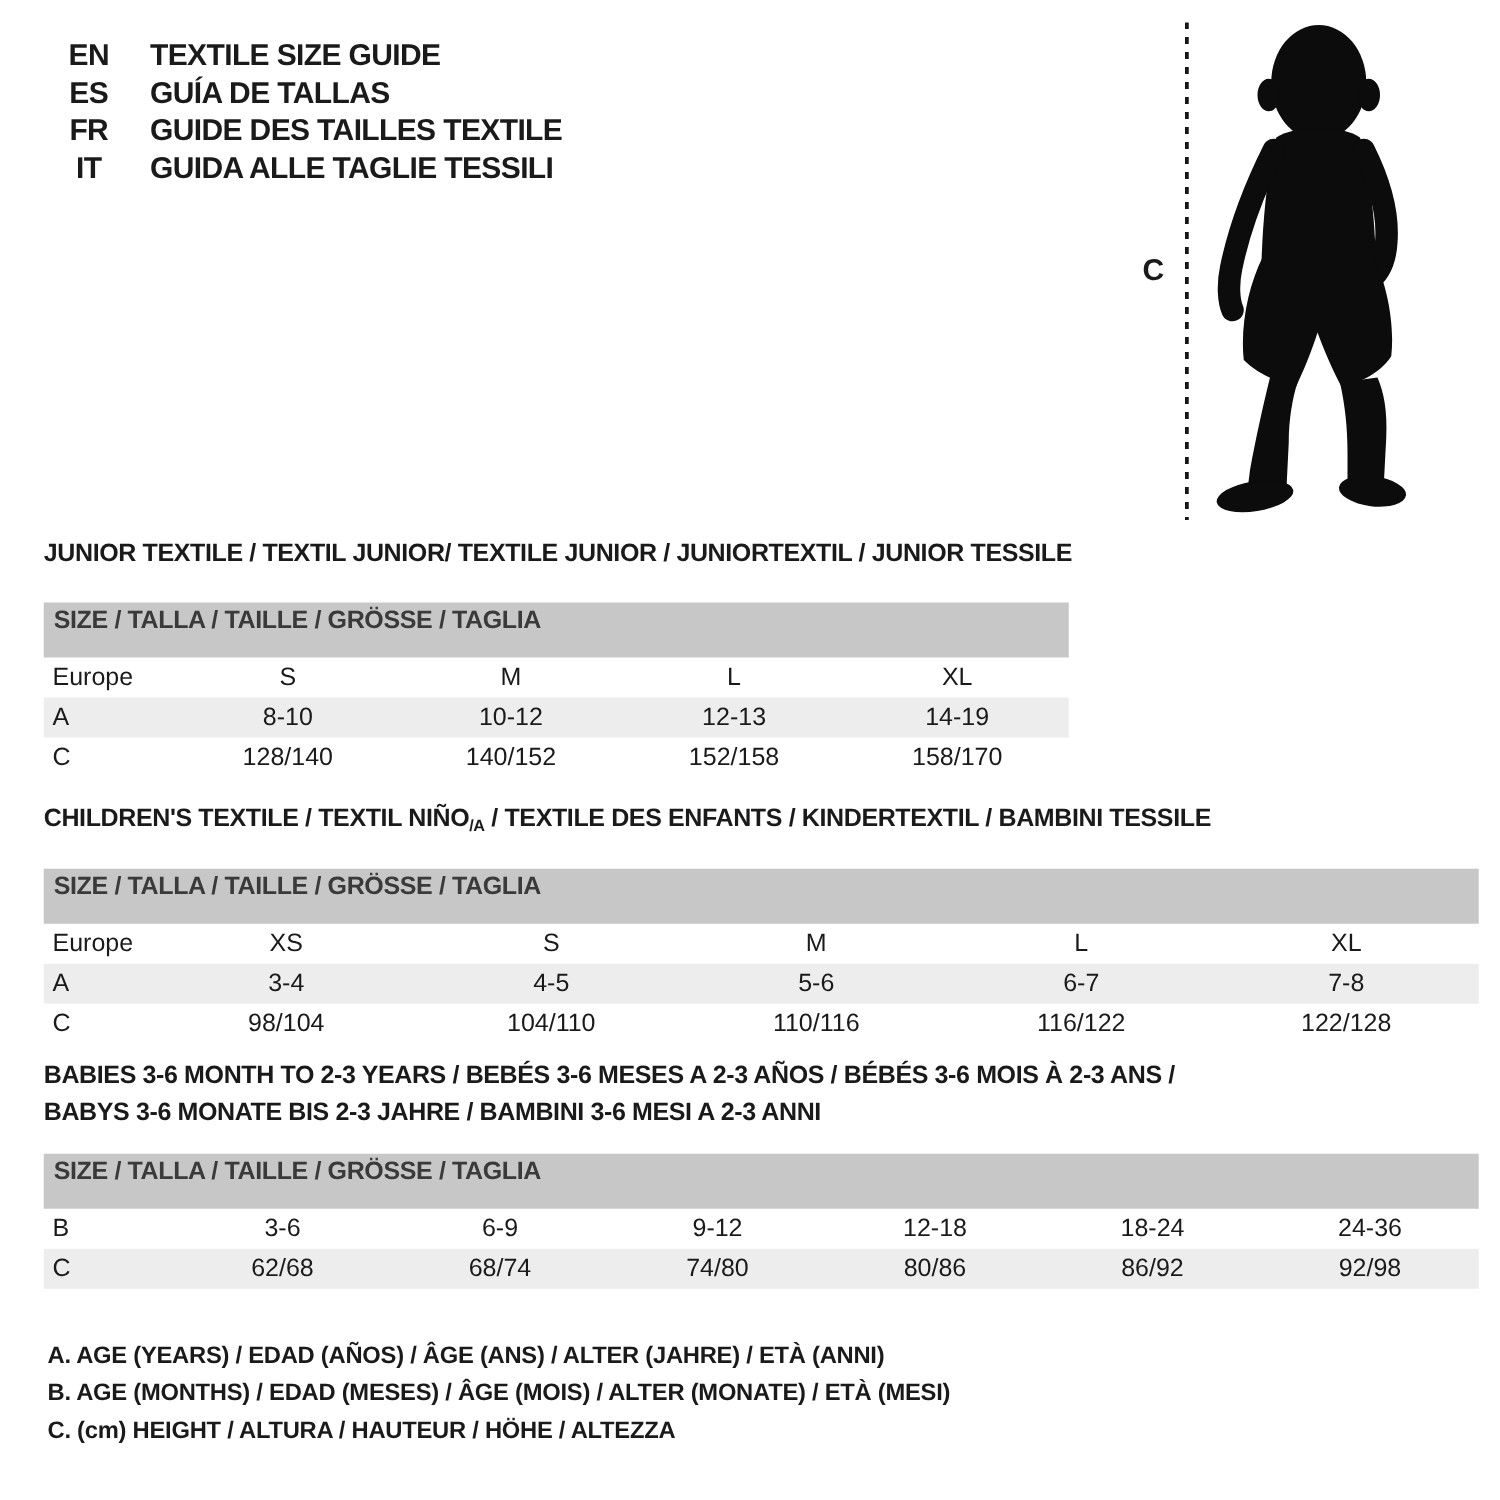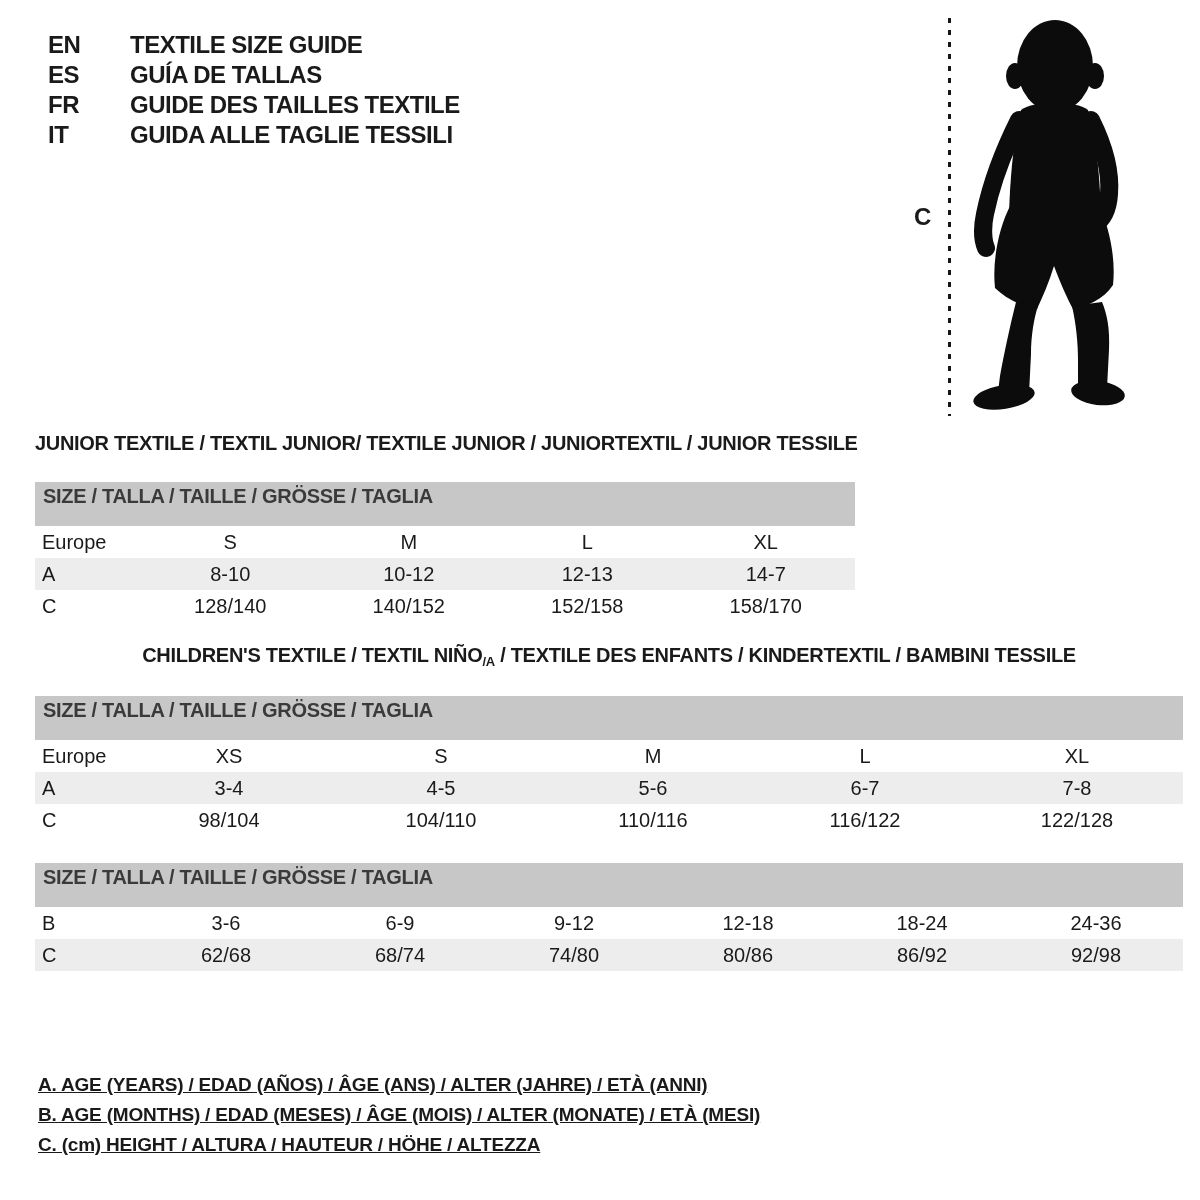--- a/index.html
+++ b/index.html
@@ -9,57 +9,57 @@
     --bar-ink:#3a3a3a;
     --sil:#0c0c0c;
   }
   *{margin:0;padding:0;box-sizing:border-box;}
   html,body{background:#ffffff;}
   body{
     width:1200px;height:1200px;position:relative;overflow:hidden;
     font-family:"Liberation Sans", sans-serif;color:var(--ink);
   }
   
-  .languages{position:absolute;left:48px;top:30px;}
+  .languages{position:absolute;left:38px;top:30px;text-align:center;}
   .lang-row{display:flex;height:30px;align-items:center;}
   .lang-code{width:66px;font-size:24px;font-weight:700;letter-spacing:-0.5px;}
   .lang-label{font-size:24px;font-weight:700;letter-spacing:-0.5px;white-space:nowrap;margin-left:16px;}
   
   .figure{position:absolute;left:900px;top:0;width:260px;height:430px;}
   .measure-label{position:absolute;left:14px;top:203px;font-size:24px;font-weight:700;}
   .dash-line{
     position:absolute;left:48px;top:18px;width:3px;height:398px;
     background:repeating-linear-gradient(to bottom, #161616 0 5px, transparent 5px 12px);
   }
   .silhouette{position:absolute;left:58px;top:14px;}
   
   .section{position:absolute;}
   .s0{top:433px;left:35px;width:820px;}
   .s1{top:645px;left:35px;width:1148px;}
   .s2{top:845px;left:35px;width:1148px;}
-  .section-title{font-size:20px;font-weight:700;letter-spacing:-0.3px;line-height:20px;white-space:nowrap;text-align:center;}
+  .section-title{font-size:20px;font-weight:700;letter-spacing:-0.3px;line-height:20px;white-space:nowrap;}
   .s2 .section-title{line-height:30px;}
   .title-sub{font-size:13px;vertical-align:-4px;font-weight:700;}
   .s0 .size-bar{margin-top:29px;}
   .s1 .size-bar{margin-top:24px;}
   .s2 .size-bar{margin-top:18px;}
   .size-bar{
     height:44px;line-height:28px;background:var(--bar-bg);color:var(--bar-ink);
     font-size:20px;font-weight:700;letter-spacing:-0.3px;padding-left:8px;white-space:nowrap;
   }
   .trow{display:grid;height:32px;align-items:center;font-size:20px;}
   .s0 .trow{grid-template-columns:106px repeat(4,1fr);}
   .s1 .trow{grid-template-columns:88px repeat(5,1fr);}
   .s2 .trow{grid-template-columns:104px repeat(6,1fr);}
   .trow.striped{background:var(--stripe);}
   .tcell-label{padding-left:7px;text-align:left;}
   .tcell{text-align:center;}
   
   .legend{position:absolute;left:38px;top:1070px;}
-  .legend-line{font-size:19px;font-weight:700;letter-spacing:-0.2px;line-height:30px;white-space:nowrap;text-decoration:underline;}
+  .legend-line{font-size:19px;font-weight:700;letter-spacing:-0.2px;line-height:30px;white-space:nowrap;}
 </style>
 </head>
 <body>
 
 <div class="languages" id="languages">
     <div class="lang-row">
       <span class="lang-code">EN</span>
       <span class="lang-label">TEXTILE SIZE GUIDE</span>
     </div>
     <div class="lang-row">
@@ -114,21 +114,21 @@
         <div class="tcell">S</div>
         <div class="tcell">M</div>
         <div class="tcell">L</div>
         <div class="tcell">XL</div>
       </div>
       <div class="trow striped">
         <div class="tcell-label">A</div>
         <div class="tcell">8-10</div>
         <div class="tcell">10-12</div>
         <div class="tcell">12-13</div>
-        <div class="tcell">14-7</div>
+        <div class="tcell">14-19</div>
       </div>
       <div class="trow">
         <div class="tcell-label">C</div>
         <div class="tcell">128/140</div>
         <div class="tcell">140/152</div>
         <div class="tcell">152/158</div>
         <div class="tcell">158/170</div>
       </div>
     </div>
     <div class="section s1">
@@ -153,20 +153,24 @@
       <div class="trow">
         <div class="tcell-label">C</div>
         <div class="tcell">98/104</div>
         <div class="tcell">104/110</div>
         <div class="tcell">110/116</div>
         <div class="tcell">116/122</div>
         <div class="tcell">122/128</div>
       </div>
     </div>
     <div class="section s2">
+      <div class="section-title">
+        <div>BABIES 3-6 MONTH TO 2-3 YEARS / BEBÉS 3-6 MESES A 2-3 AÑOS / BÉBÉS 3-6 MOIS À 2-3 ANS /</div>
+        <div>BABYS 3-6 MONATE BIS 2-3 JAHRE / BAMBINI 3-6 MESI A 2-3 ANNI</div>
+      </div>
       <div class="size-bar">SIZE / TALLA / TAILLE / GRÖSSE / TAGLIA</div>
       <div class="trow">
         <div class="tcell-label">B</div>
         <div class="tcell">3-6</div>
         <div class="tcell">6-9</div>
         <div class="tcell">9-12</div>
         <div class="tcell">12-18</div>
         <div class="tcell">18-24</div>
         <div class="tcell">24-36</div>
       </div>

